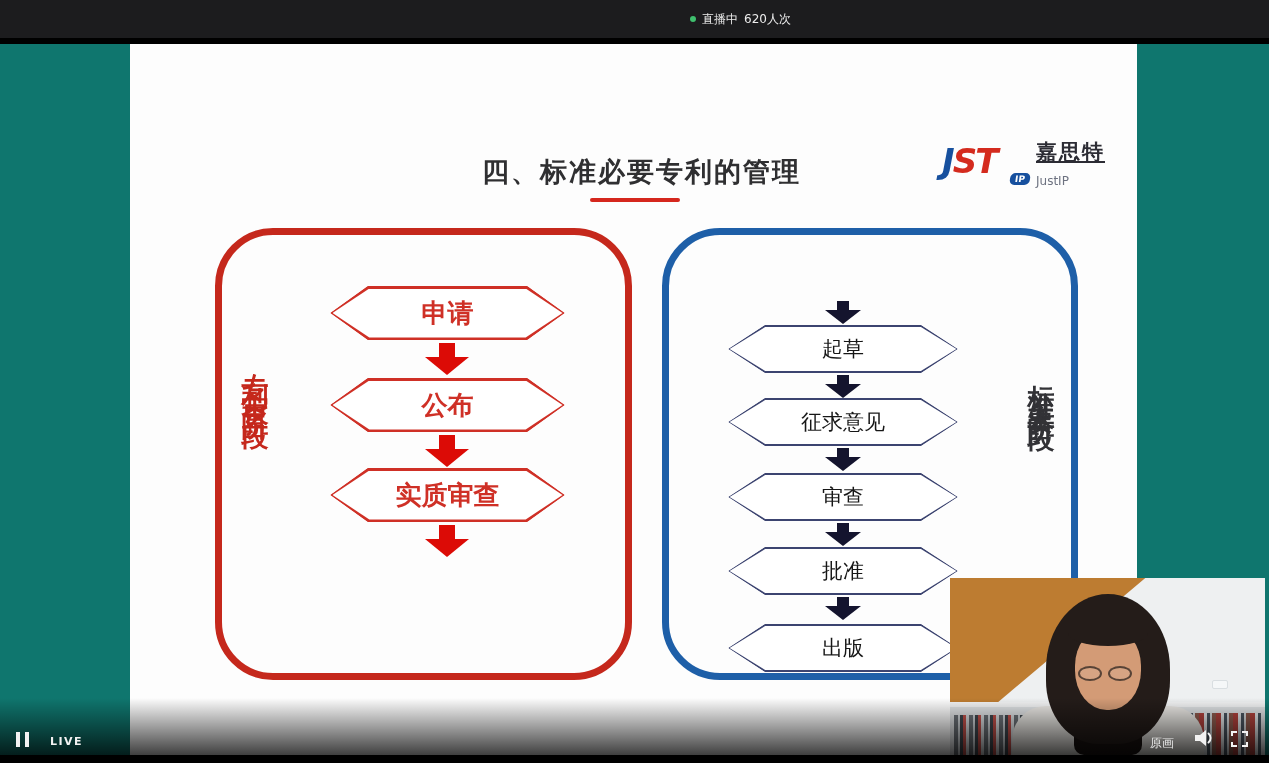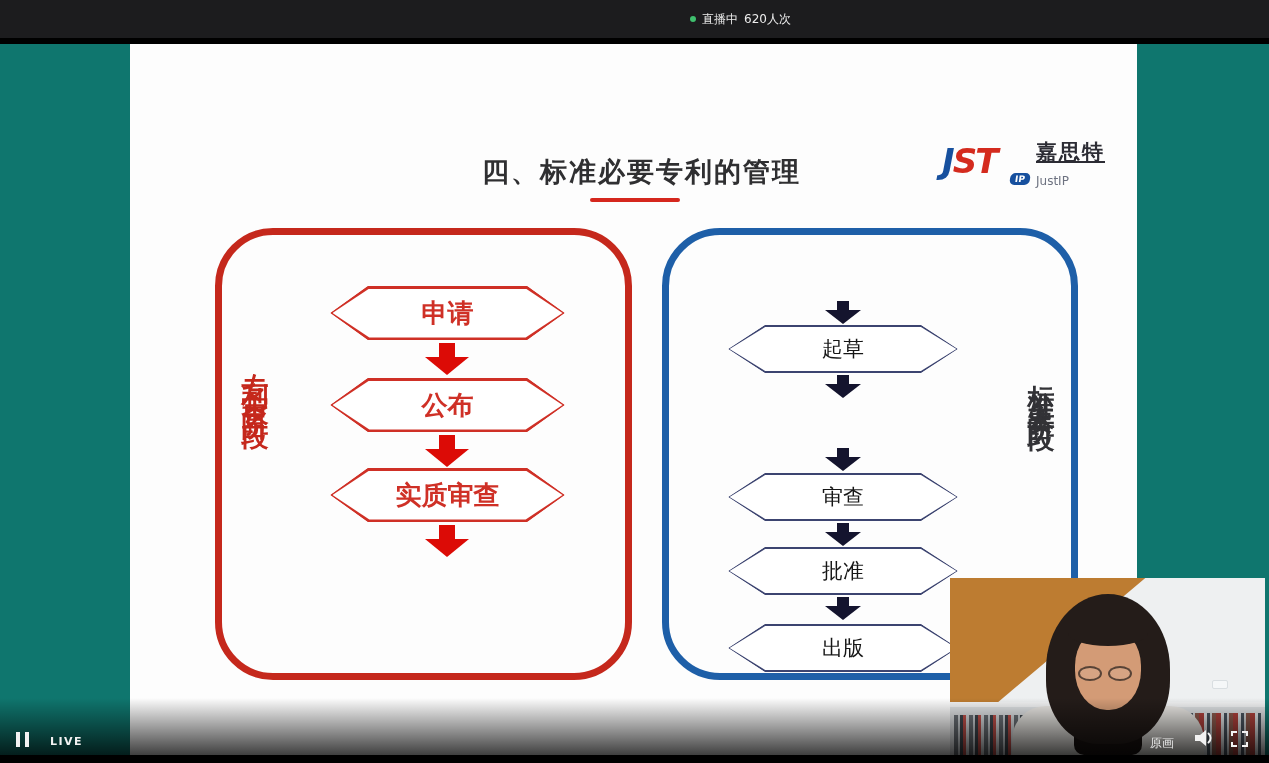--- a/index.html
+++ b/index.html
@@ -188,20 +188,23 @@
             <div class="stem"></div>
             <div class="head"></div>
           </div>
         <div class="hex hex-blue" style="top:90px">
             <span class="lbl">起草</span>
           </div>
         <div class="arrow arrow-blue" style="top:140px">
             <div class="stem"></div>
             <div class="head"></div>
           </div>
+        <div class="hex hex-blue" style="top:163px">
+            <span class="lbl">征求意见</span>
+          </div>
         <div class="arrow arrow-blue" style="top:213px">
             <div class="stem"></div>
             <div class="head"></div>
           </div>
         <div class="hex hex-blue" style="top:238px">
             <span class="lbl">审查</span>
           </div>
         <div class="arrow arrow-blue" style="top:288px">
             <div class="stem"></div>
             <div class="head"></div>

